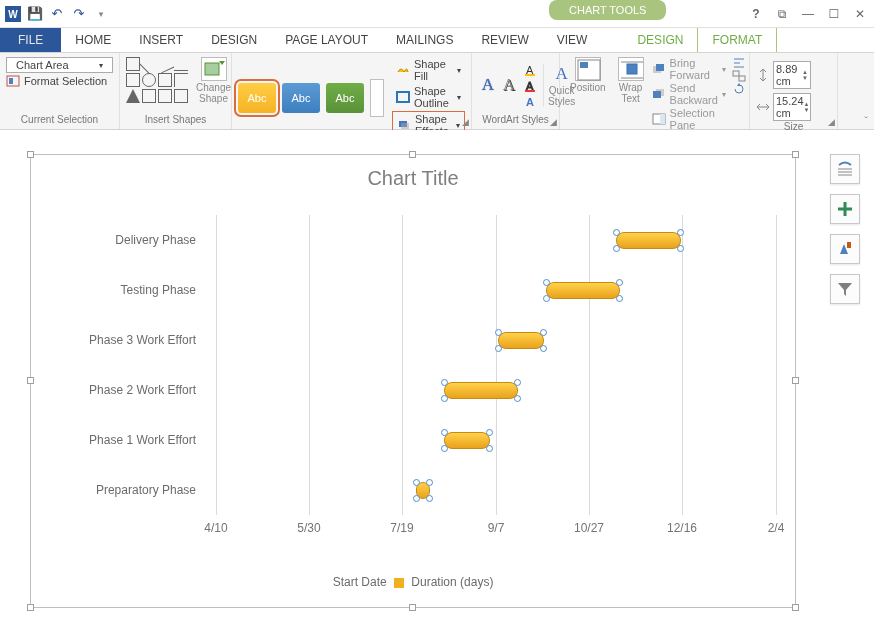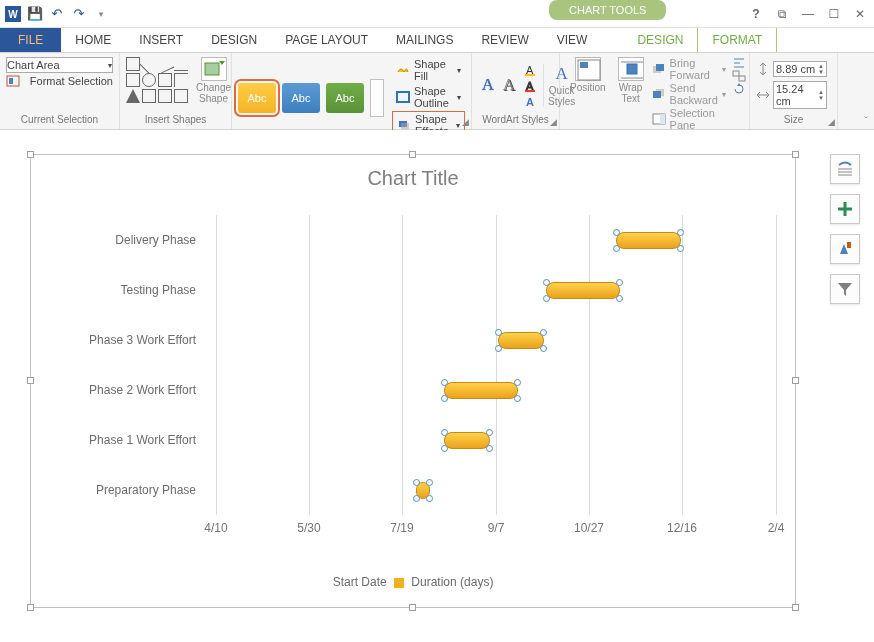--- a/index.html
+++ b/index.html
@@ -12,36 +12,36 @@
   .win-controls { position: absolute; right: 4px; display: flex; gap: 6px; align-items: center; }
   .win-controls span { width: 20px; text-align: center; font-size: 12px; color: #666; cursor: default; }
   .win-controls .help { font-weight: bold; }
 
   
   .contextual-wrap { position: absolute; left: 549px; top: 0; }
   .contextual { background: #a9c47f; color: #fff; font-size: 11px; padding: 4px 20px; border-radius: 8px; }
 
   
   .tabstrip { height: 24px; background: #fff; display: flex; align-items: flex-end; }
-  .file-tab { background: #2b579a; color: #fdba74; padding: 5px 18px; font-size: 12px; }
+  .file-tab { background: #2b579a; color: #e5e5e5; padding: 5px 18px; font-size: 12px; }
   .tab { padding: 5px 14px; font-size: 12px; color: #444; cursor: default; }
   .ctx-tab { color: #70ad47; }
   .ctx-tab.active { background: #fff; border-top: 1px solid #a9c47f; border-left: 1px solid #a9c47f; border-right: 1px solid #a9c47f; color: #70ad47; }
 
   
   .ribbon { height: 78px; background: #f5f5f5; border-top: 1px solid #d4d4d4; border-bottom: 1px solid #d4d4d4; display: flex; position: relative; }
   .group { border-right: 1px solid #e1e1e1; padding: 2px 6px; display: flex; flex-direction: column; justify-content: space-between; height: 100%; position: relative; }
   .group-body { display: flex; align-items: flex-start; gap: 4px; flex: 1; padding-top: 2px; }
   .group-label { font-size: 10px; color: #777; text-align: center; padding-bottom: 2px; }
   .dialog-launcher { position: absolute; right: 2px; bottom: 2px; font-size: 9px; color: #888; }
 
   
   .cs-stack { display: flex; flex-direction: column; gap: 2px; width: 108px; }
-  .cs-drop { border: 1px solid #ababab; background: #fff; font-size: 11px; padding: 1px 0; display: flex; justify-content: space-between; align-items: center; }
-  .cs-item { font-size: 11px; display: flex; gap: 4px; align-items: center; justify-content: space-between; }
+  .cs-drop { border: 1px solid #ababab; background: #fff; font-size: 11px; padding: 1px 9px; display: flex; justify-content: space-between; align-items: center; }
+  .cs-item { font-size: 11px; display: flex; gap: 4px; align-items: center; }
   .cs-item .ico { width: 14px; height: 12px; }
 
   
   .shape-grid { display: grid; grid-template-columns: repeat(4, 14px); grid-template-rows: repeat(3, 14px); gap: 2px; }
   .shape-grid span { border: 1px solid #666; display: block; }
   .big-btn { display: flex; flex-direction: column; align-items: center; gap: 2px; padding: 0 4px; }
   .big-btn .ico { width: 26px; height: 24px; border: 1px solid #bbb; background: #fff; }
   .big-btn .lbl { font-size: 10px; color: #888; line-height: 1.05; text-align: center; }
 
   
@@ -65,21 +65,21 @@
 
   
   .arr-stack { display: flex; flex-direction: column; gap: 1px; }
   .arr-item { font-size: 11px; color: #999; display: flex; gap: 4px; align-items: center; }
   .arr-item .ico { width: 14px; height: 12px; }
 
   
   .size-stack { display: flex; flex-direction: column; gap: 4px; padding-top: 4px; }
   .size-row { display: flex; align-items: center; gap: 3px; }
   .size-row .ico { width: 14px; height: 14px; }
-  .spinner { border: 1px solid #ababab; background: #fff; padding: 1px 2px; font-size: 11px; width: 54px; display: flex; justify-content: space-between; align-items: center; }
+  .spinner { border: 1px solid #ababab; background: #fff; padding: 1px 2px; font-size: 11px; width: 38px; display: flex; justify-content: space-between; align-items: center; }
   .spin-btns { display: flex; flex-direction: column; font-size: 6px; line-height: 6px; color: #666; }
 
   .collapse-chev { position: absolute; right: 6px; bottom: 2px; font-size: 11px; color: #888; }
 
   
   .docarea { background: #fff; padding-top: 30px; width: 874px; height: 512px; position: relative; }
   .chart-frame { position: absolute; left: 30px; top: 24px; width: 766px; height: 454px; border: 1px solid #bfbfbf; background: #fff; }
   .sel-handle { position: absolute; width: 7px; height: 7px; background: #fff; border: 1px solid #9f9f9f; }
   .chart-title { text-align: center; font-size: 20px; color: #7f7f7f; margin-top: 12px; }
 

